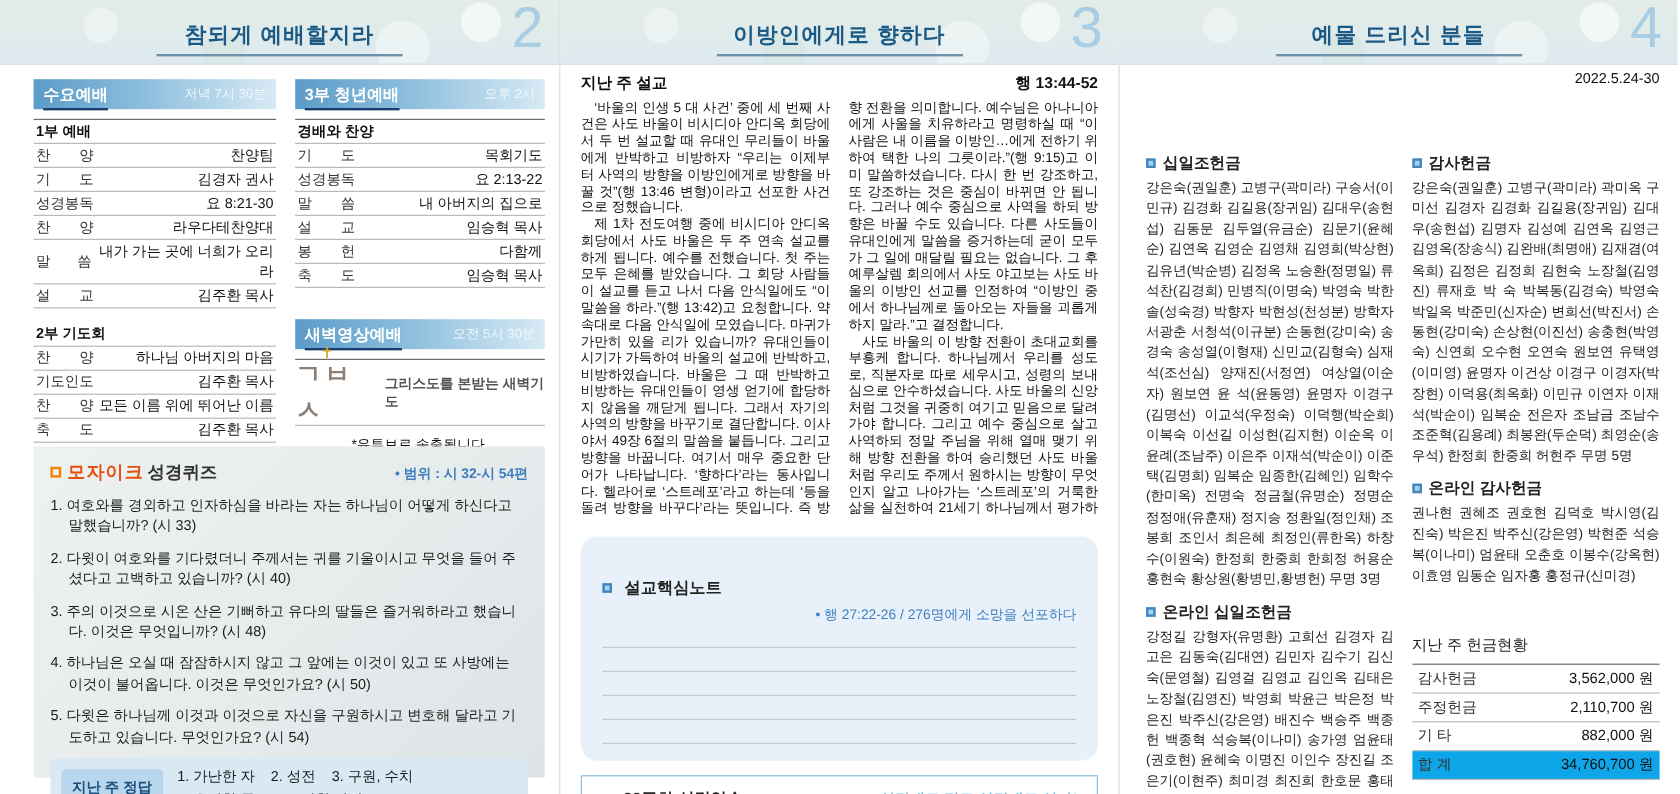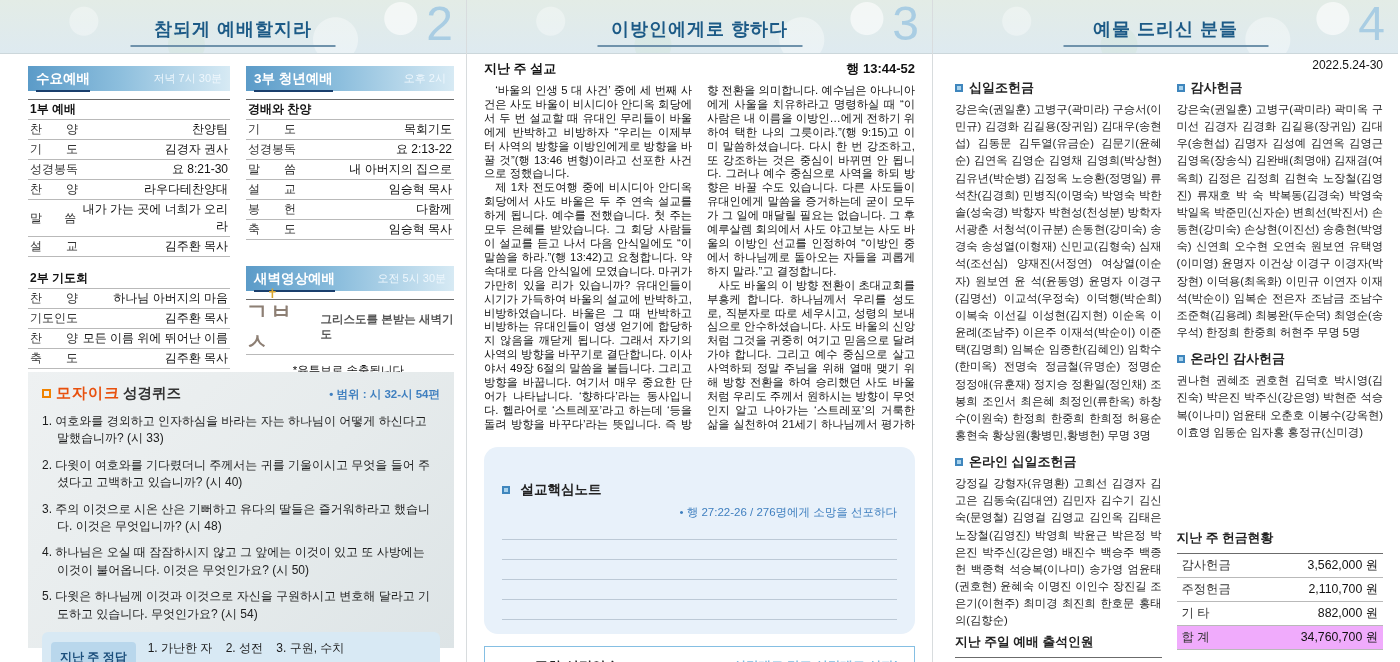--- a/index.html
+++ b/index.html
@@ -116,33 +116,33 @@
   .nline { height: 20px; border-bottom: 1px solid #bcc9d6; }
   .membox { margin-top: 12px; background: #fff; border: 1px solid #85bfe3; padding: 10px 16px 12px; }
   .mem-head { padding-bottom: 7px; border-bottom: 2px solid #3b82f6; margin-bottom: 9px; }
   .mem-slogan { font-size: 12.5px; color: #79bbdf; font-weight: bold; }
   .mem-verse { font-size: 12.3px; line-height: 1.6; color: #1c1c1c; text-align: justify; }
 
   
   .p4-body { position: absolute; top: 58px; left: 22px; right: 15px; }
   .p4-date { text-align: right; font-size: 12px; color: #111; margin-bottom: 2px; }
   .p4-cols { display: flex; gap: 15px; height: 576px; }
-  .p4-col { width: 207px; display: flex; flex-direction: column; }
+  .p4-col { width: 207px; display: flex; flex-direction: column; margin-top: 48px; }
   .sec-title { display: flex; align-items: center; font-size: 13px; font-weight: bold; color: #222; margin: 5px 0 4px; }
   .names { font-size: 11.3px; line-height: 1.52; text-align: justify; color: #222; margin-bottom: 4px; }
   .stat-block { margin-top: auto; }
-  .stat-title { font-size: 12.8px; font-weight: bold; color: #222; margin-bottom: 6px; }
+  .stat-title { font-size: 12.8px; font-weight: normal; color: #222; margin-bottom: 6px; }
   .stat-table { border-top: 1.5px solid #6b6b6b; }
   .srow {
     display: flex; justify-content: space-between; align-items: center;
     border-bottom: 1px solid #b9b9b9; font-size: 12.3px; color: #111; padding: 0 5px;
   }
   .srow-tall { height: 40px; }
   .srow-short { height: 24px; }
-  .srow-total { background: #f0abfc; }
+  .srow-total { background: #0ea5e9; }
   .slabel { color: #333; }
   .svalue { text-align: right; }
 </style>
 </head>
 <body>
 
 <div class="sheet">
 
   <div class="page">
     <div class="band">

